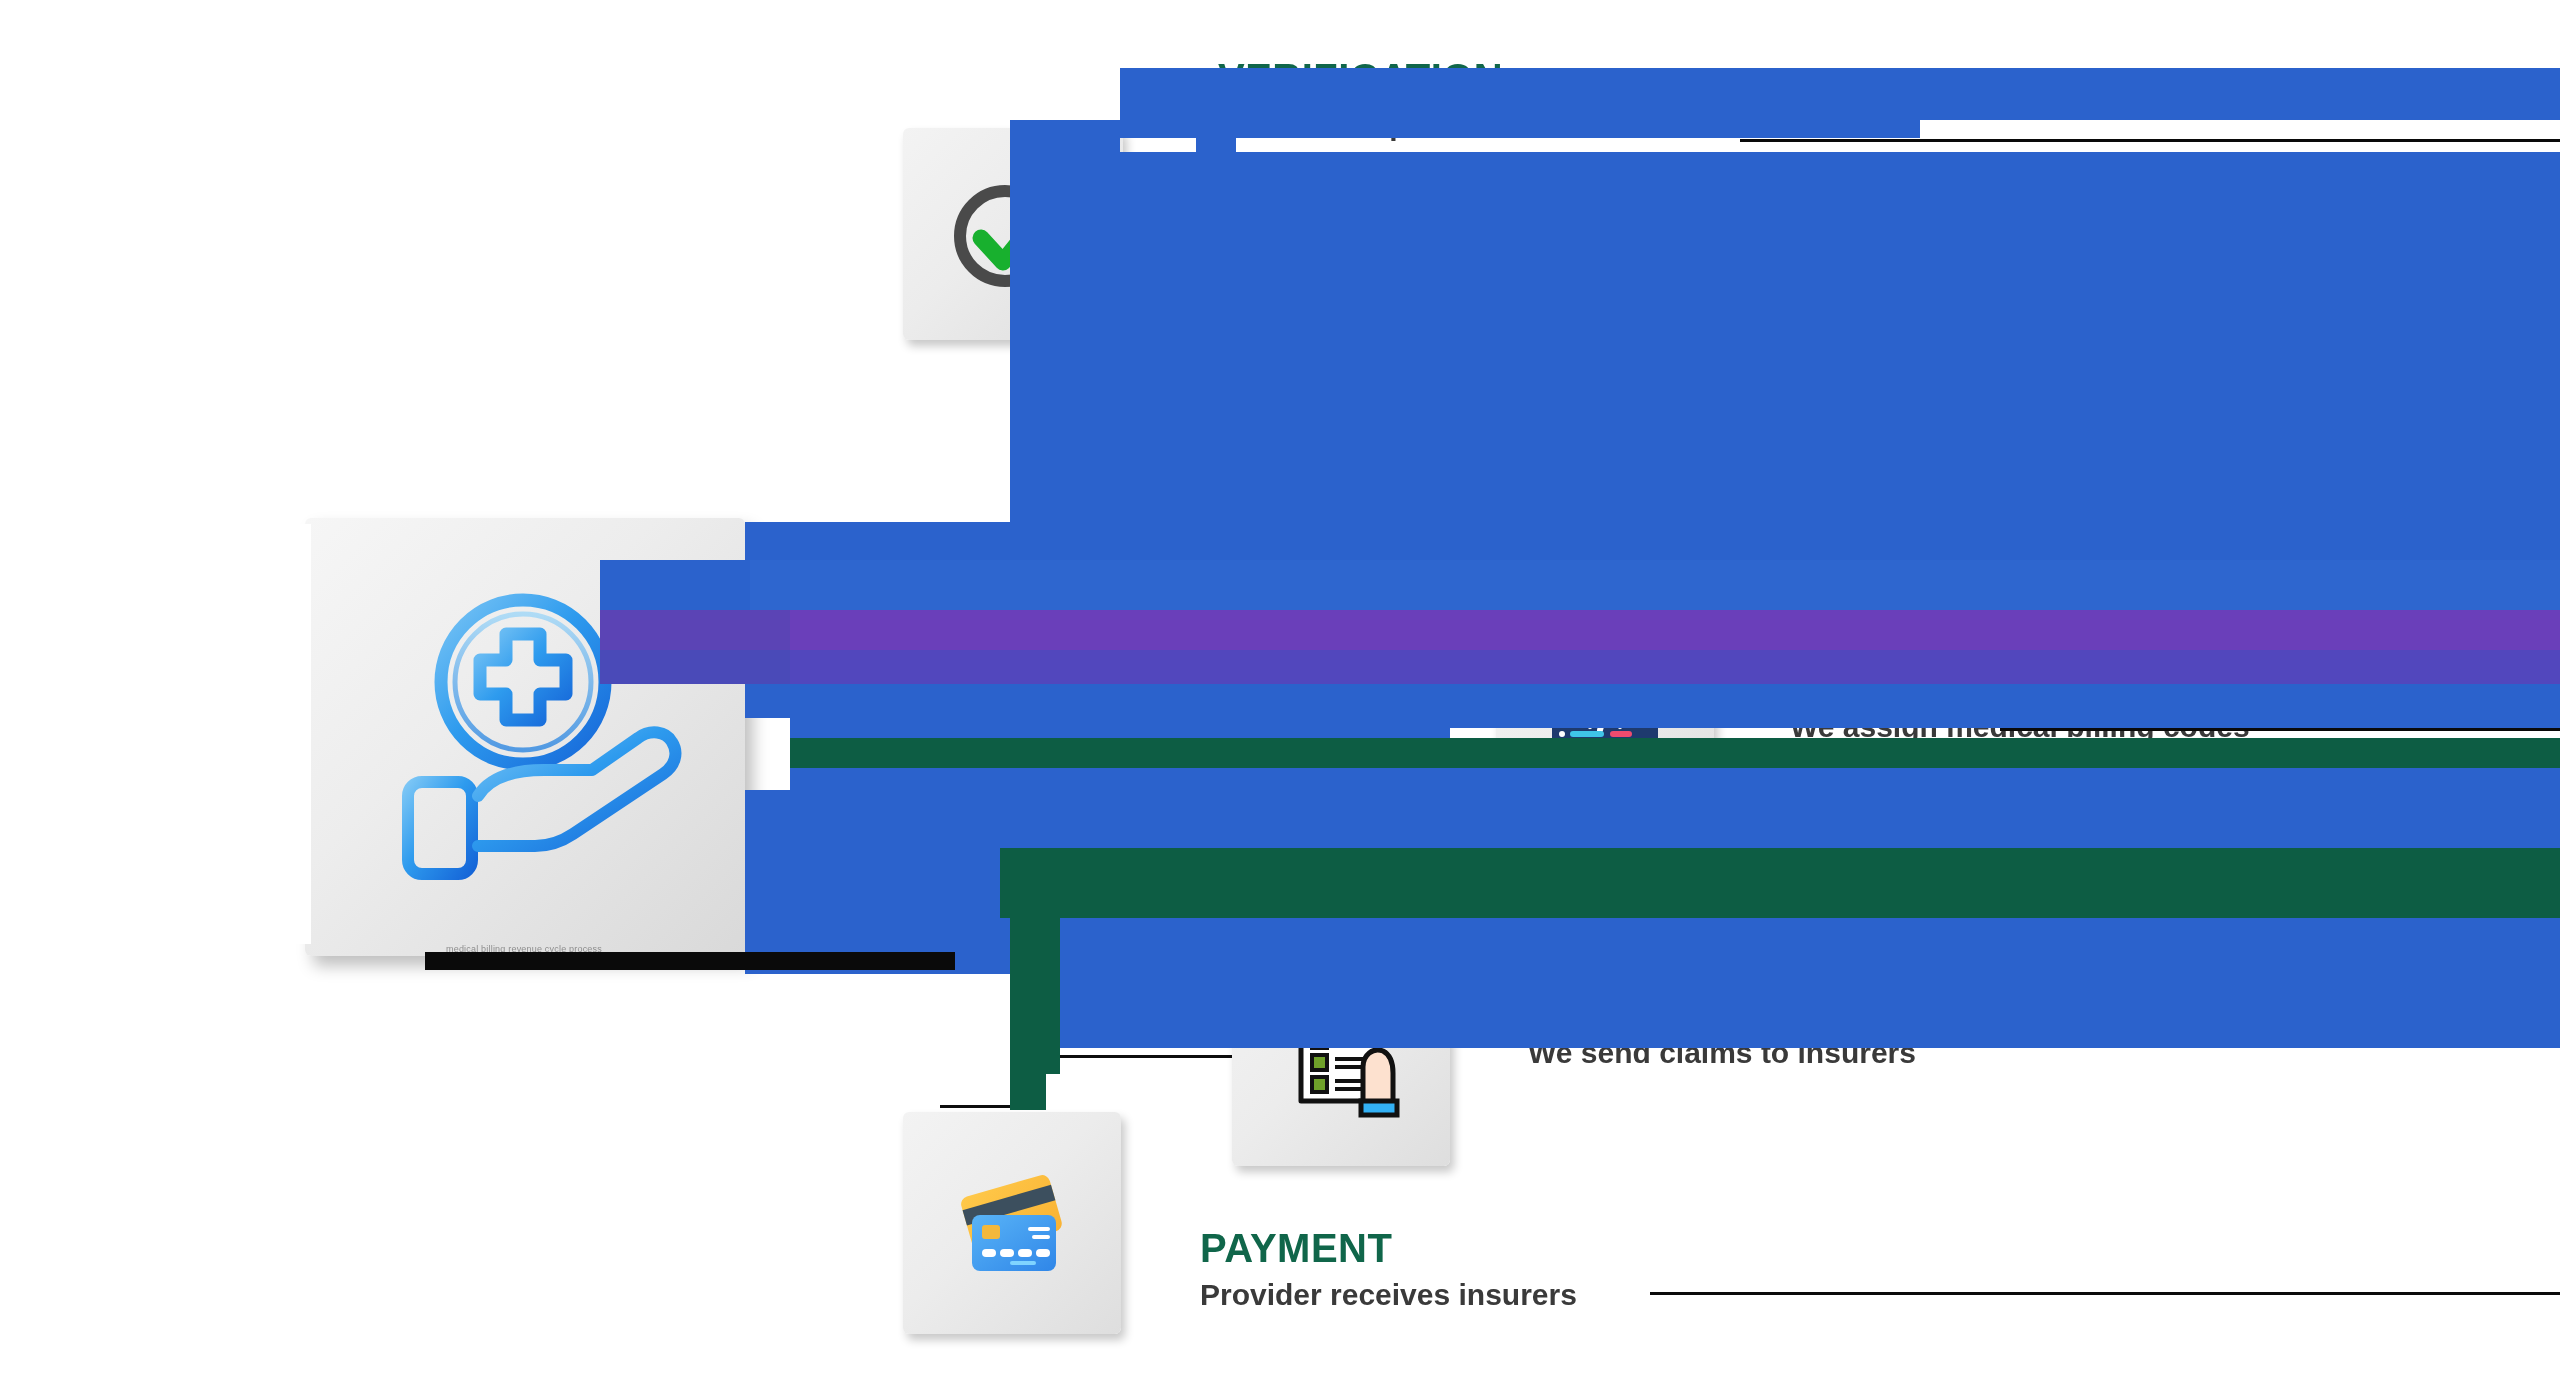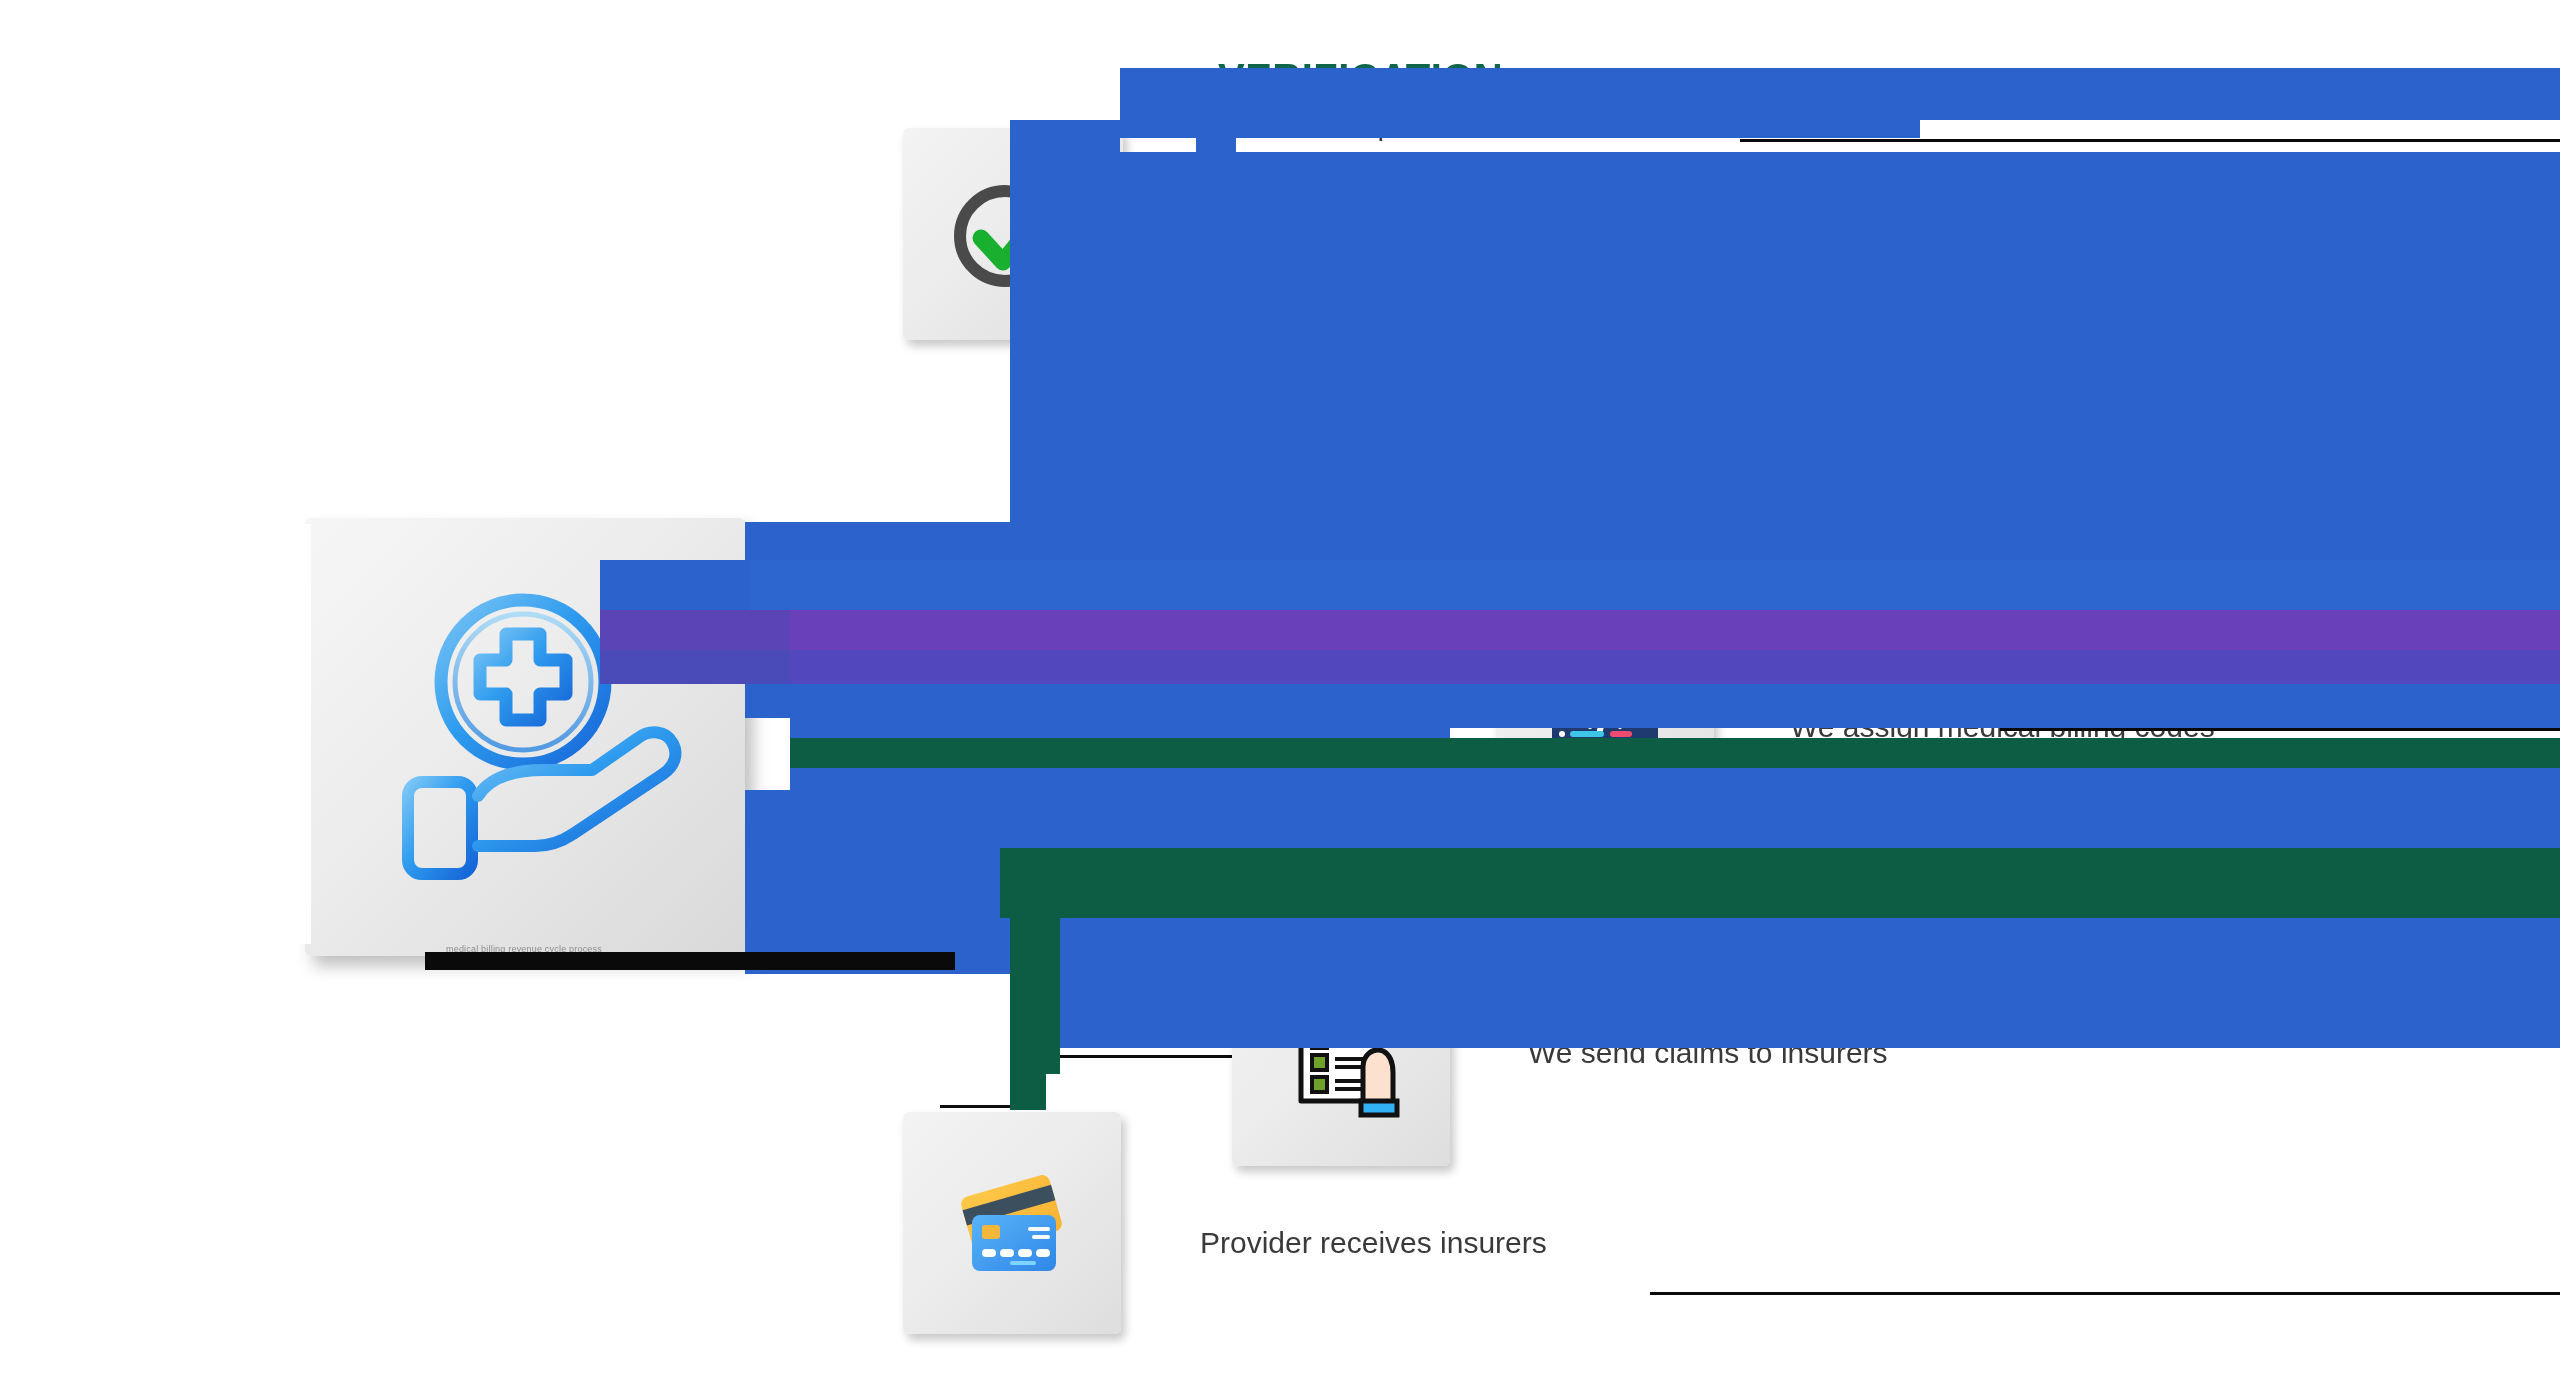--- a/index.html
+++ b/index.html
@@ -20,21 +20,21 @@
 
   
   .conn{position:absolute;background:#0d0d0d;}
   .conn.v{width:3px;}
   .conn.h{height:3px;}
 
   
   .step-text{position:absolute;}
   .step-title{font-size:40px;font-weight:bold;color:#10664a;
               letter-spacing:.5px;line-height:1;margin:0 0 12px 0;white-space:nowrap;}
-  .step-sub{font-size:30px;font-weight:normal;color:#3a3a3a;
+  .step-sub{font-size:30px;font-weight:bold;color:#3a3a3a;
             line-height:1;margin:0;white-space:nowrap;}
   .sub-rule{position:absolute;height:3px;background:#0a0a0a;}
 
   .micro-caption{position:absolute;font-size:9px;color:#8d8d8d;
                  letter-spacing:.2px;white-space:nowrap;padding-left:21px;}
 
   
   .gl{position:absolute;pointer-events:none;}
 </style>
 </head>
@@ -174,20 +174,21 @@
       <rect x="40" y="72" width="18" height="14" rx="3" fill="#f3b83b"></rect>
       <path d="M88 76 h18 M92 84 h14" stroke="#fff" stroke-width="4" stroke-linecap="round"></path>
       <rect x="40" y="96" width="14" height="8" rx="4" fill="#fff"></rect>
       <rect x="58" y="96" width="14" height="8" rx="4" fill="#fff"></rect>
       <rect x="76" y="96" width="14" height="8" rx="4" fill="#fff"></rect>
       <rect x="94" y="96" width="14" height="8" rx="4" fill="#fff"></rect>
       <rect x="68" y="108" width="26" height="4" rx="2" fill="#7fd4ff"></rect>
     </svg>
   </div>
   <div class="step-text" style="left:1200px;top:1228px;">
+    <div class="step-title">PAYMENT</div>
     <div class="step-sub">Provider receives insurers</div>
   </div>
   <div class="sub-rule" style="left:1650px;top:1292px;width:910px;"></div>
 
   <div class="gl" style="left:1120px;top:68px;width:1440px;height:52px;background:#2b62cc;"></div>
   <div class="gl" style="left:1120px;top:120px;width:800px;height:18px;background:#2b62cc;"></div>
   <div class="gl" style="left:1196px;top:130px;width:40px;height:34px;background:#2b62cc;"></div>
   <div class="gl" style="left:1120px;top:152px;width:1440px;height:14px;background:#2b62cc;"></div>
 
   <div class="gl" style="left:1010px;top:120px;width:110px;height:222px;background:#2b62cc;"></div>

